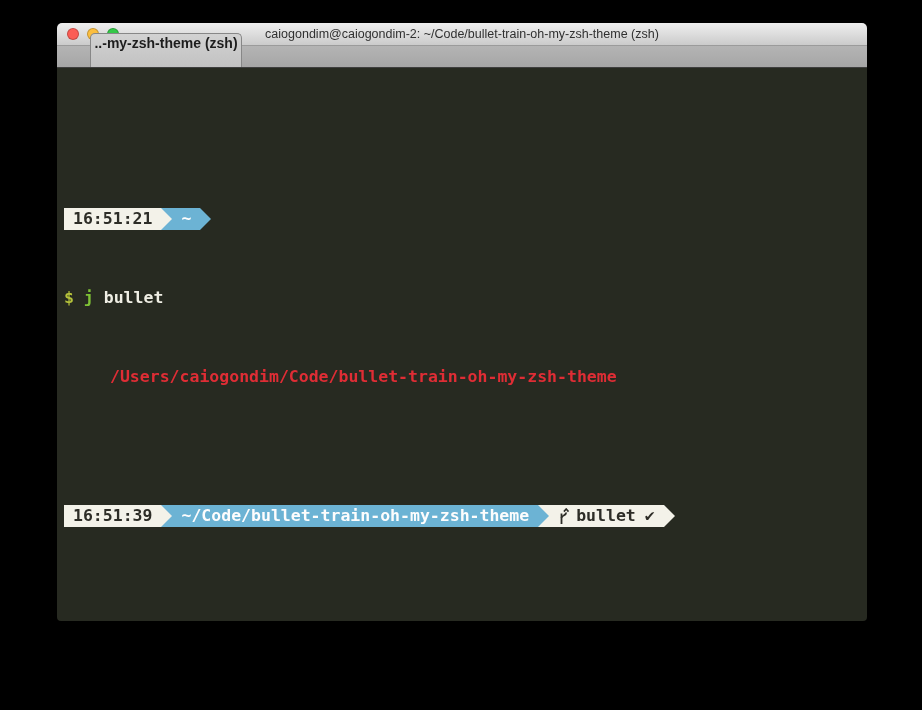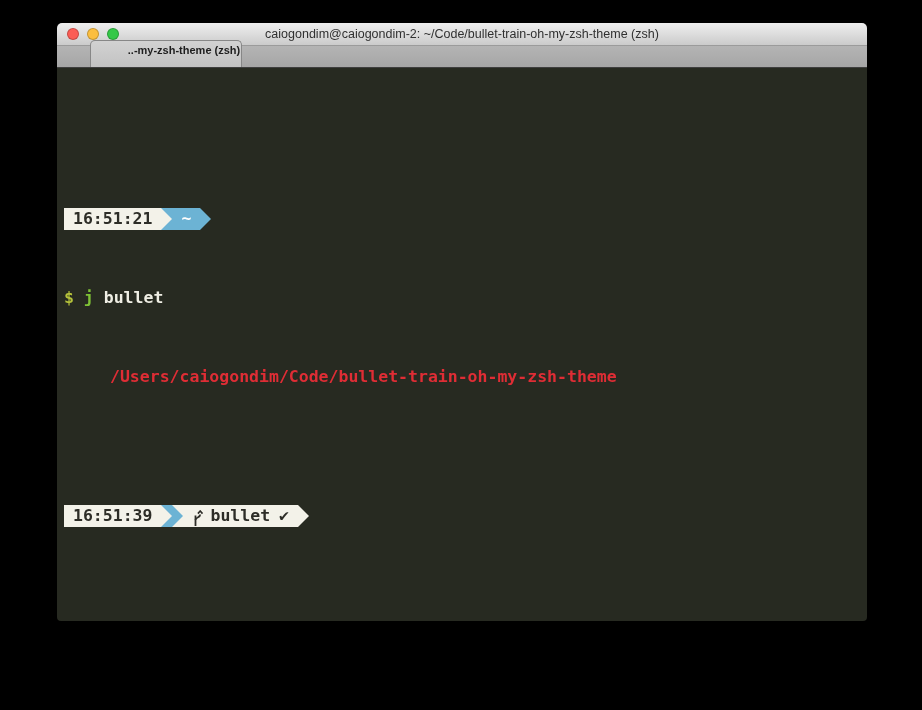--- a/index.html
+++ b/index.html
@@ -17,39 +17,39 @@
   .light{width:12px;height:12px;border-radius:50%;display:inline-block;
          border:1px solid rgba(0,0,0,.22);box-sizing:border-box;}
   .light.red{background:#fb5d55;}
   .light.yellow{background:#fbbe3f;}
   .light.green{background:#34c848;}
   .title{text-align:center;line-height:22px;font-size:12.5px;color:#303030;}
 
   
   .tabbar{height:21px;background:linear-gradient(#b4b4b4,#a6a6a6);
           border-bottom:1px solid #3f3f3f;position:relative;flex:0 0 auto;}
-  .tab{position:absolute;left:33px;bottom:0;width:152px;height:27px;
+  .tab{position:absolute;left:33px;bottom:0;width:152px;height:34px;
        background:linear-gradient(#d2d2d2,#c2c2c2);
        border:1px solid #878787;border-bottom:none;border-radius:5px 5px 0 0;
-       text-align:center;line-height:18px;font-size:11px;font-weight:bold;color:#1d1d1d;
-       box-sizing:border-box;padding-left:36px;}
+       text-align:center;line-height:18px;font-size:14px;font-weight:bold;color:#1d1d1d;
+       box-sizing:border-box;}
 
   
   .terminal{flex:1 1 auto;background:var(--terminal-bg,#272a21);
             color:var(--terminal-fg,#efeee4);
             font-family:"DejaVu Sans Mono", monospace;font-size:16.5px;font-weight:bold;
             padding:4px 0 0 7px;white-space:pre;}
   .line{height:22px;line-height:22px;}
   .out-red{color:var(--output-red,#df2d35);margin-left:46px;}
   .dollar{color:var(--dollar-green,#b5c23b);}
   .cmd{color:var(--command-green,#7ec135);}
 
   
   .promptline{display:flex;align-items:stretch;}
-  .seg{display:flex;align-items:flex-end;padding:0 9px;height:22px;}
+  .seg{display:flex;align-items:center;padding:0 9px;height:22px;}
   .seg-white{background:var(--prompt-segment-bg,#f3f2e9);color:var(--prompt-segment-fg,#2d2d27);}
   .seg-blue{background:var(--path-segment-bg,#6cb3d4);color:var(--path-segment-fg,#fdfdfd);}
   .arr{width:11px;height:22px;position:relative;flex:0 0 auto;}
   .arr i{position:absolute;left:0;top:0;width:0;height:0;display:block;
          border-top:11px solid transparent;border-bottom:11px solid transparent;
          border-left-width:11px;border-left-style:solid;}
   .arr-white-blue{background:var(--path-segment-bg,#6cb3d4);}
   .arr-white-blue i{border-left-color:var(--prompt-segment-bg,#f3f2e9);}
   .arr-blue-dark{background:transparent;}
   .arr-blue-dark i{border-left-color:var(--path-segment-bg,#6cb3d4);}
@@ -92,20 +92,21 @@
     </div>
 
     <div class="line"><span class="dollar">$</span><span class="cmd"> j</span><span> bullet</span></div>
 
     <div class="line out-red">/Users/caiogondim/Code/bullet-train-oh-my-zsh-theme</div>
     <div class="line"></div>
 
     <div class="line promptline">
       <span class="seg seg-white"><span>16:51:39</span></span>
       <span class="arr arr-white-blue"><i></i></span>
+      <span class="seg seg-blue"><span>~/Code/bullet-train-oh-my-zsh-theme</span></span>
       <span class="arr arr-blue-white"><i></i></span>
       <span class="seg seg-white">
         <svg class="git-branch-svg" width="12" height="17" viewBox="0 0 12 17">
           <path d="M3.5 16 L3.5 5.5" stroke="#2d2d27" stroke-width="1.8" fill="none"></path>
           <path d="M3.5 10 C3.5 7 8.2 8 8.2 4.6" stroke="#2d2d27" stroke-width="1.8" fill="none"></path>
           <path d="M5.9 3.6 L8.2 1 L10.5 3.6" stroke="#2d2d27" stroke-width="1.6" fill="none"></path>
         </svg>
         <span>bullet</span>
         <span class="git-check">✔</span>
       </span>

